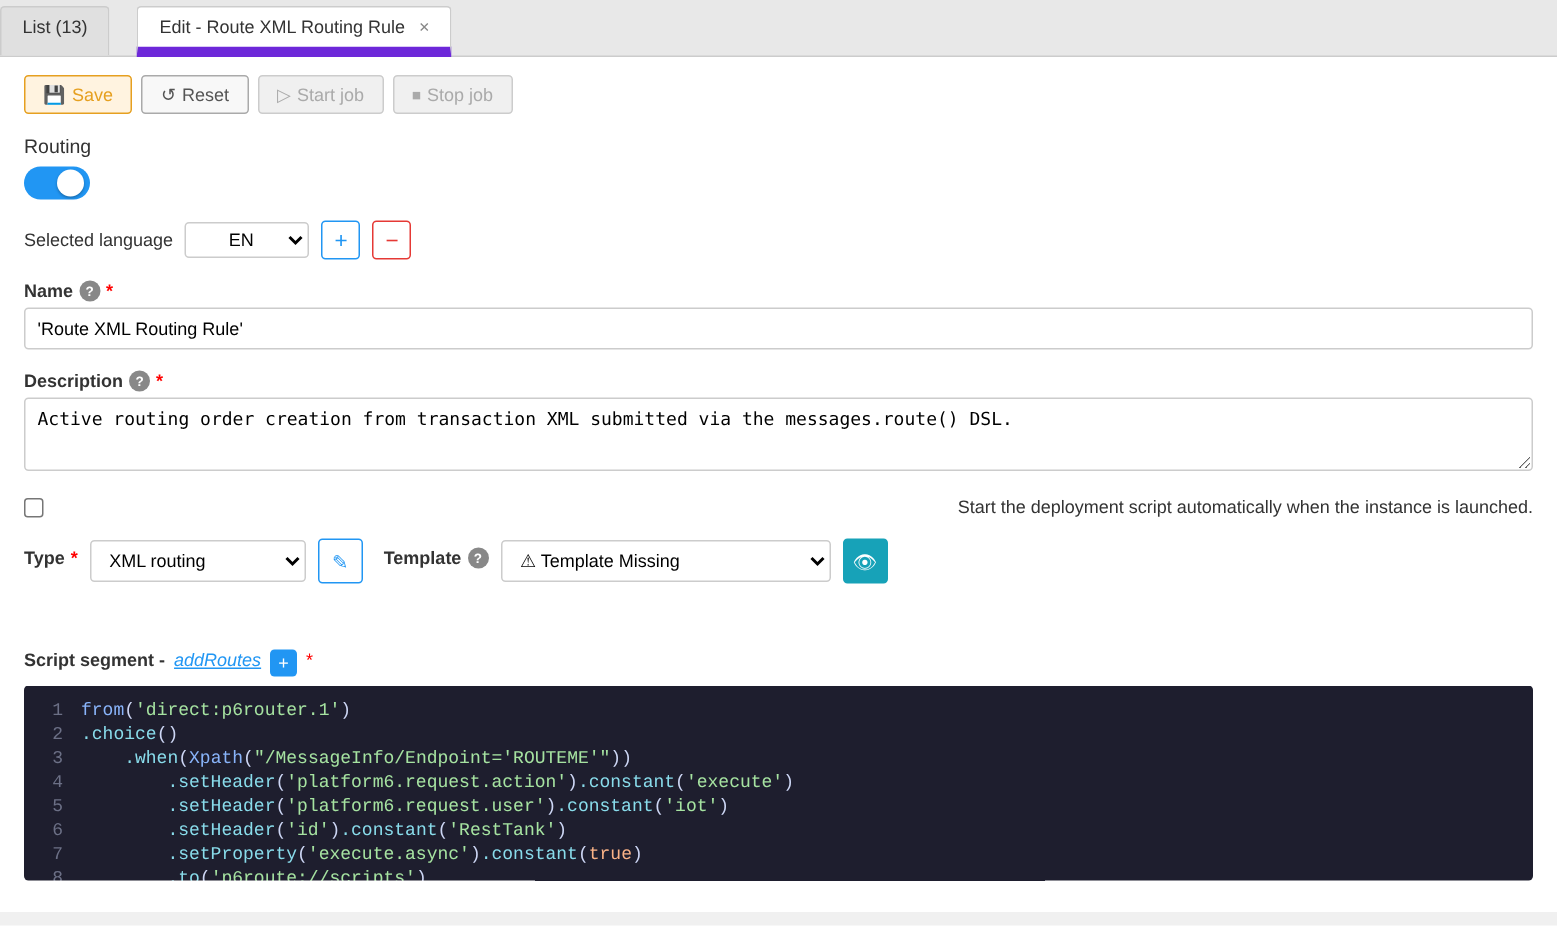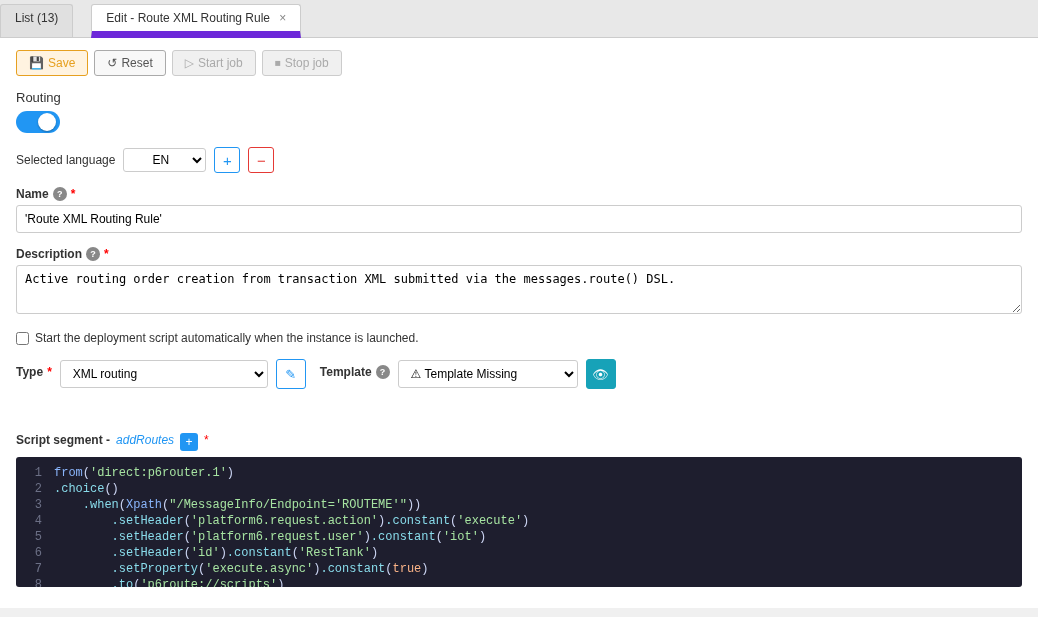--- a/index.html
+++ b/index.html
@@ -152,20 +152,21 @@
       resize: vertical;
       height: 49px;
     }
 
     .checkbox-row {
       display: flex;
       align-items: center;
       gap: 6px;
       margin-bottom: 14px;
       font-size: 12px;
+      justify-content: space-between;
     }
 
     
     .type-template-row {
       display: flex;
       align-items: center;
       gap: 14px;
       margin-bottom: 16px;
     }
     .type-group, .template-group {
@@ -174,22 +175,22 @@
       gap: 8px;
     }
     .select-input {
       padding: 5px 8px;
       border: 1px solid #ccc;
       border-radius: 3px;
       font-size: 12px;
       background: #fff;
       appearance: auto;
     }
-    .type-select { width: 208px; }
-    .template-select { width: 180px; }
+    .type-select { width: 144px; }
+    .template-select { width: 220px; }
 
     .btn-edit-icon {
       width: 30px;
       height: 30px;
       border-radius: 3px;
       border: 1px solid #2196F3;
       background: #fff;
       color: #2196F3;
       cursor: pointer;
       display: flex;
@@ -216,21 +217,21 @@
     }
     .script-header {
       display: flex;
       align-items: flex-start;
       gap: 6px;
       margin-bottom: 6px;
       font-size: 12px;
       margin-top: 44px;
     }
     .script-title { font-weight: bold; }
-    .script-func { color: #2196F3; font-style: italic; }
+    .script-func { color: #2196F3; font-style: italic; text-decoration: underline; }
     .btn-add-script {
       width: 18px;
       height: 18px;
       background: #2196F3;
       border: none;
       border-radius: 3px;
       color: #fff;
       font-size: 12px;
       cursor: pointer;
       display: flex;

